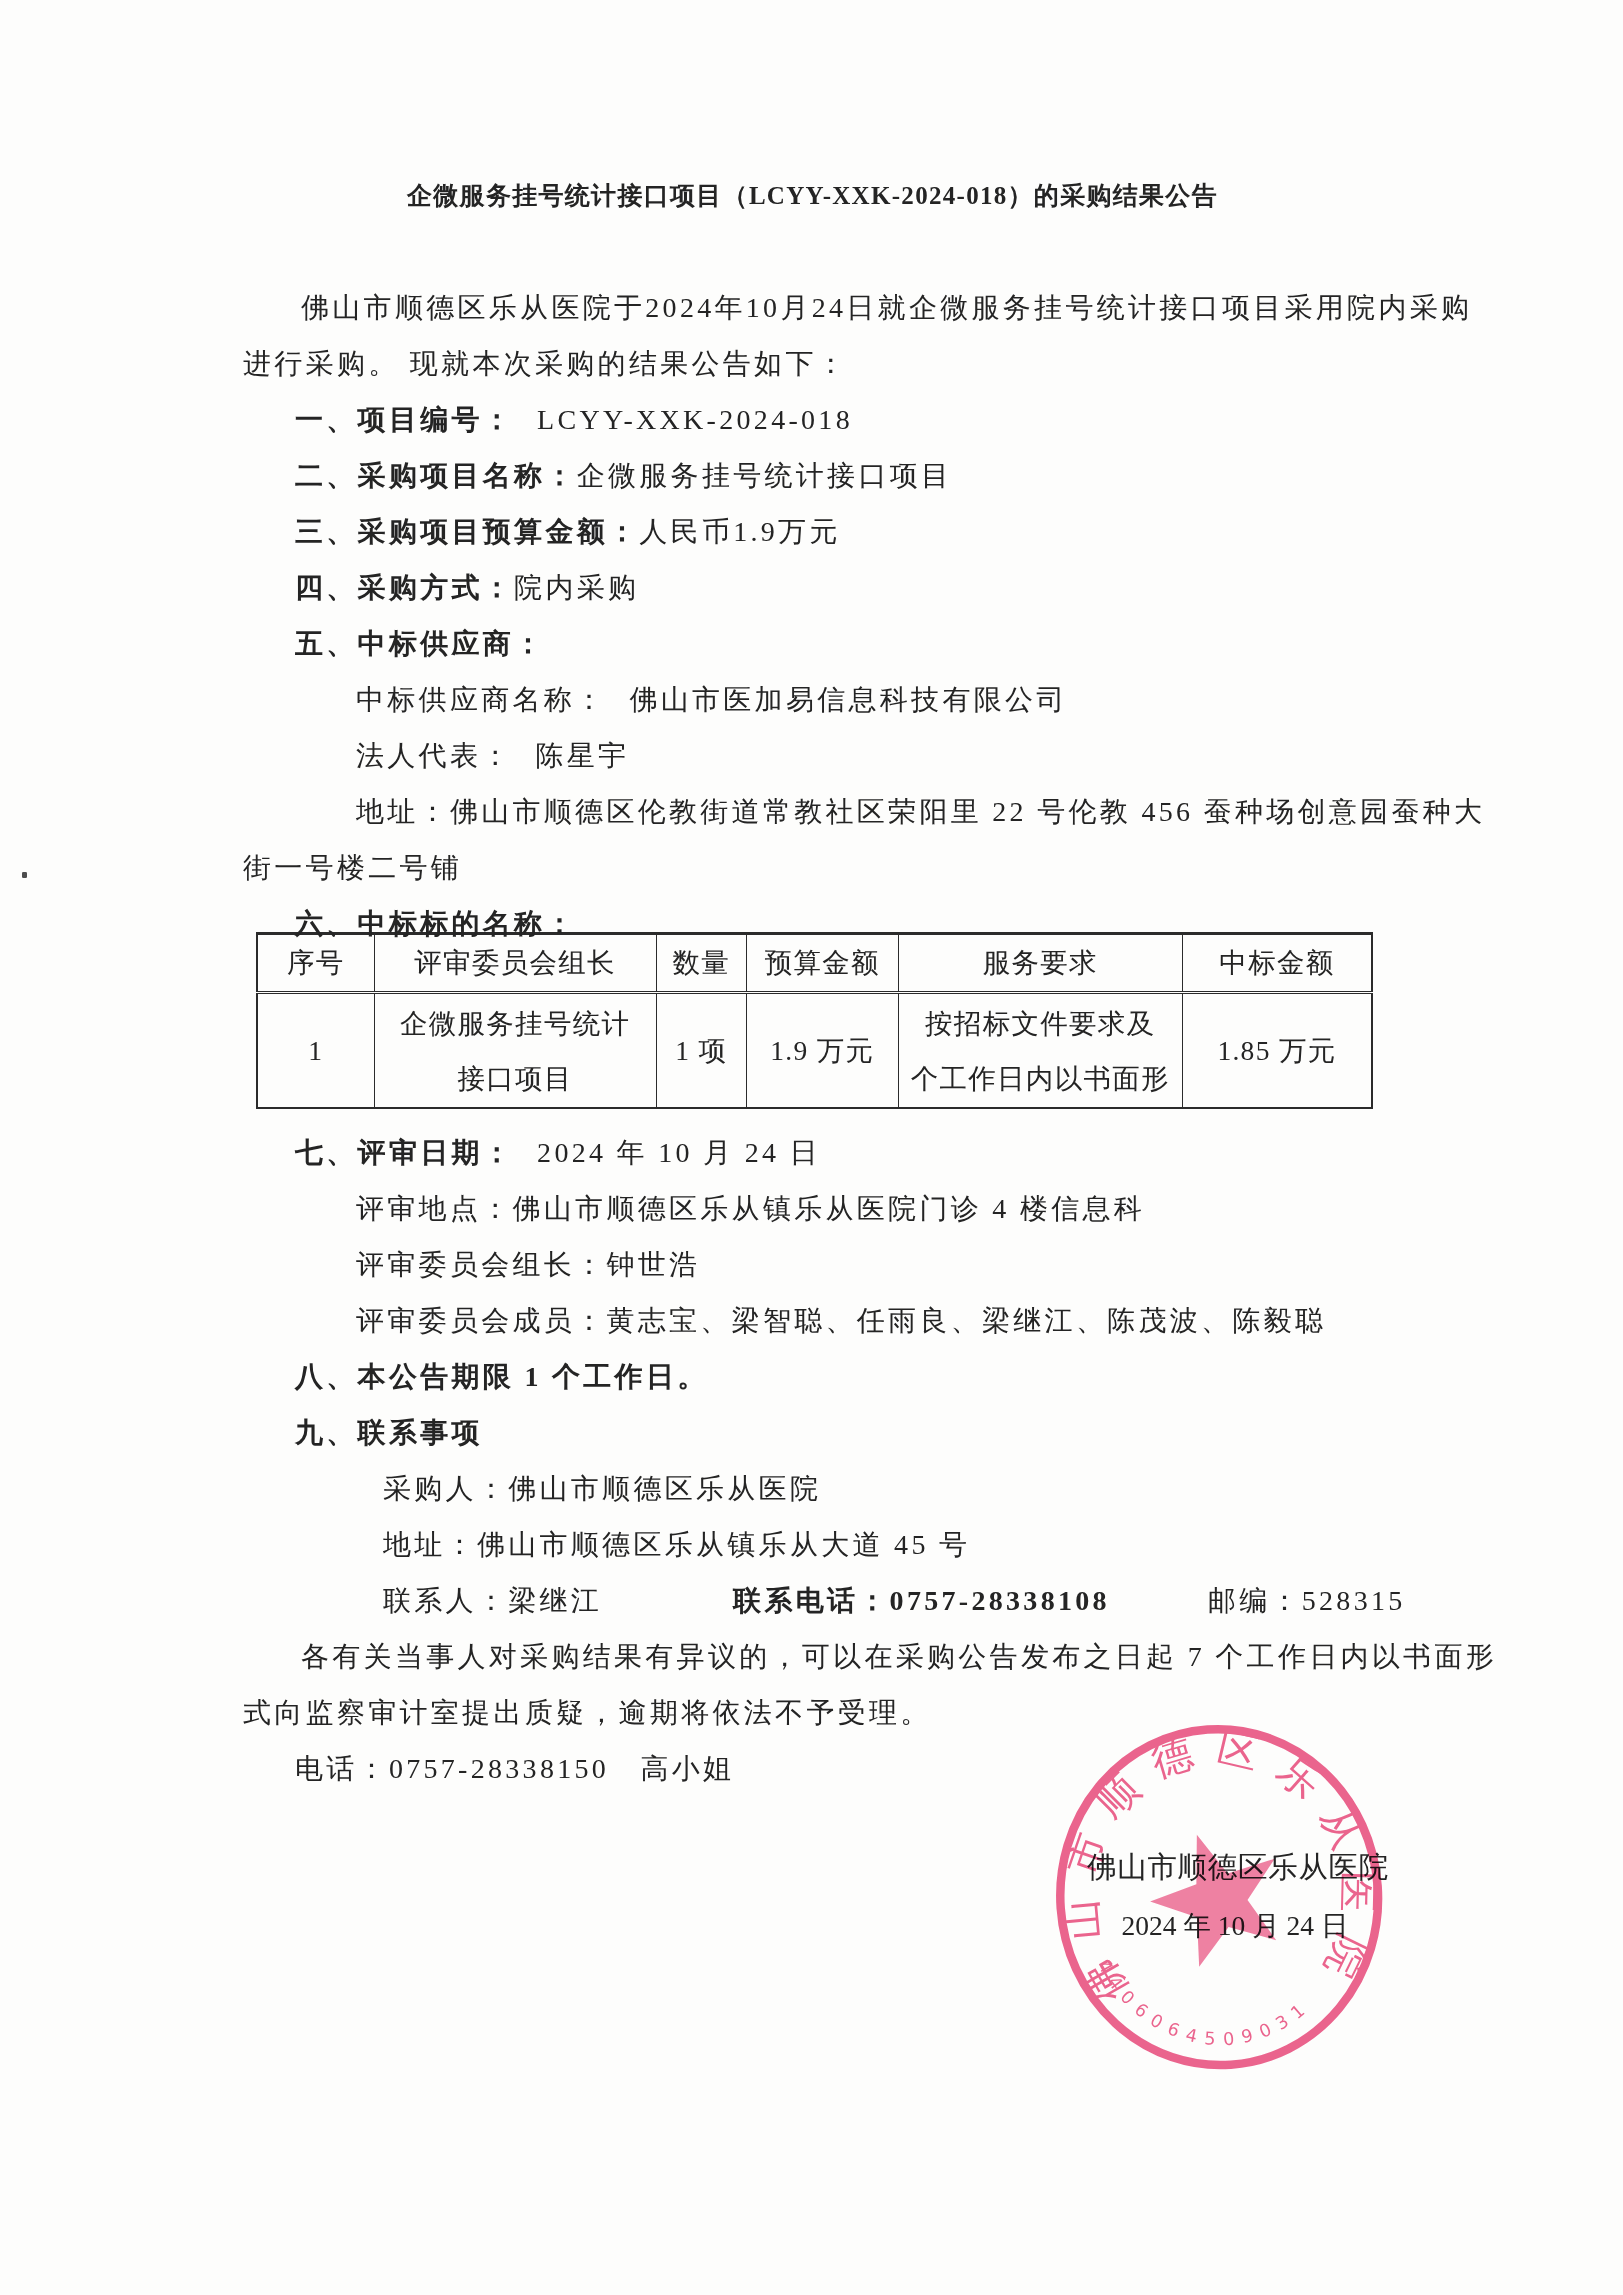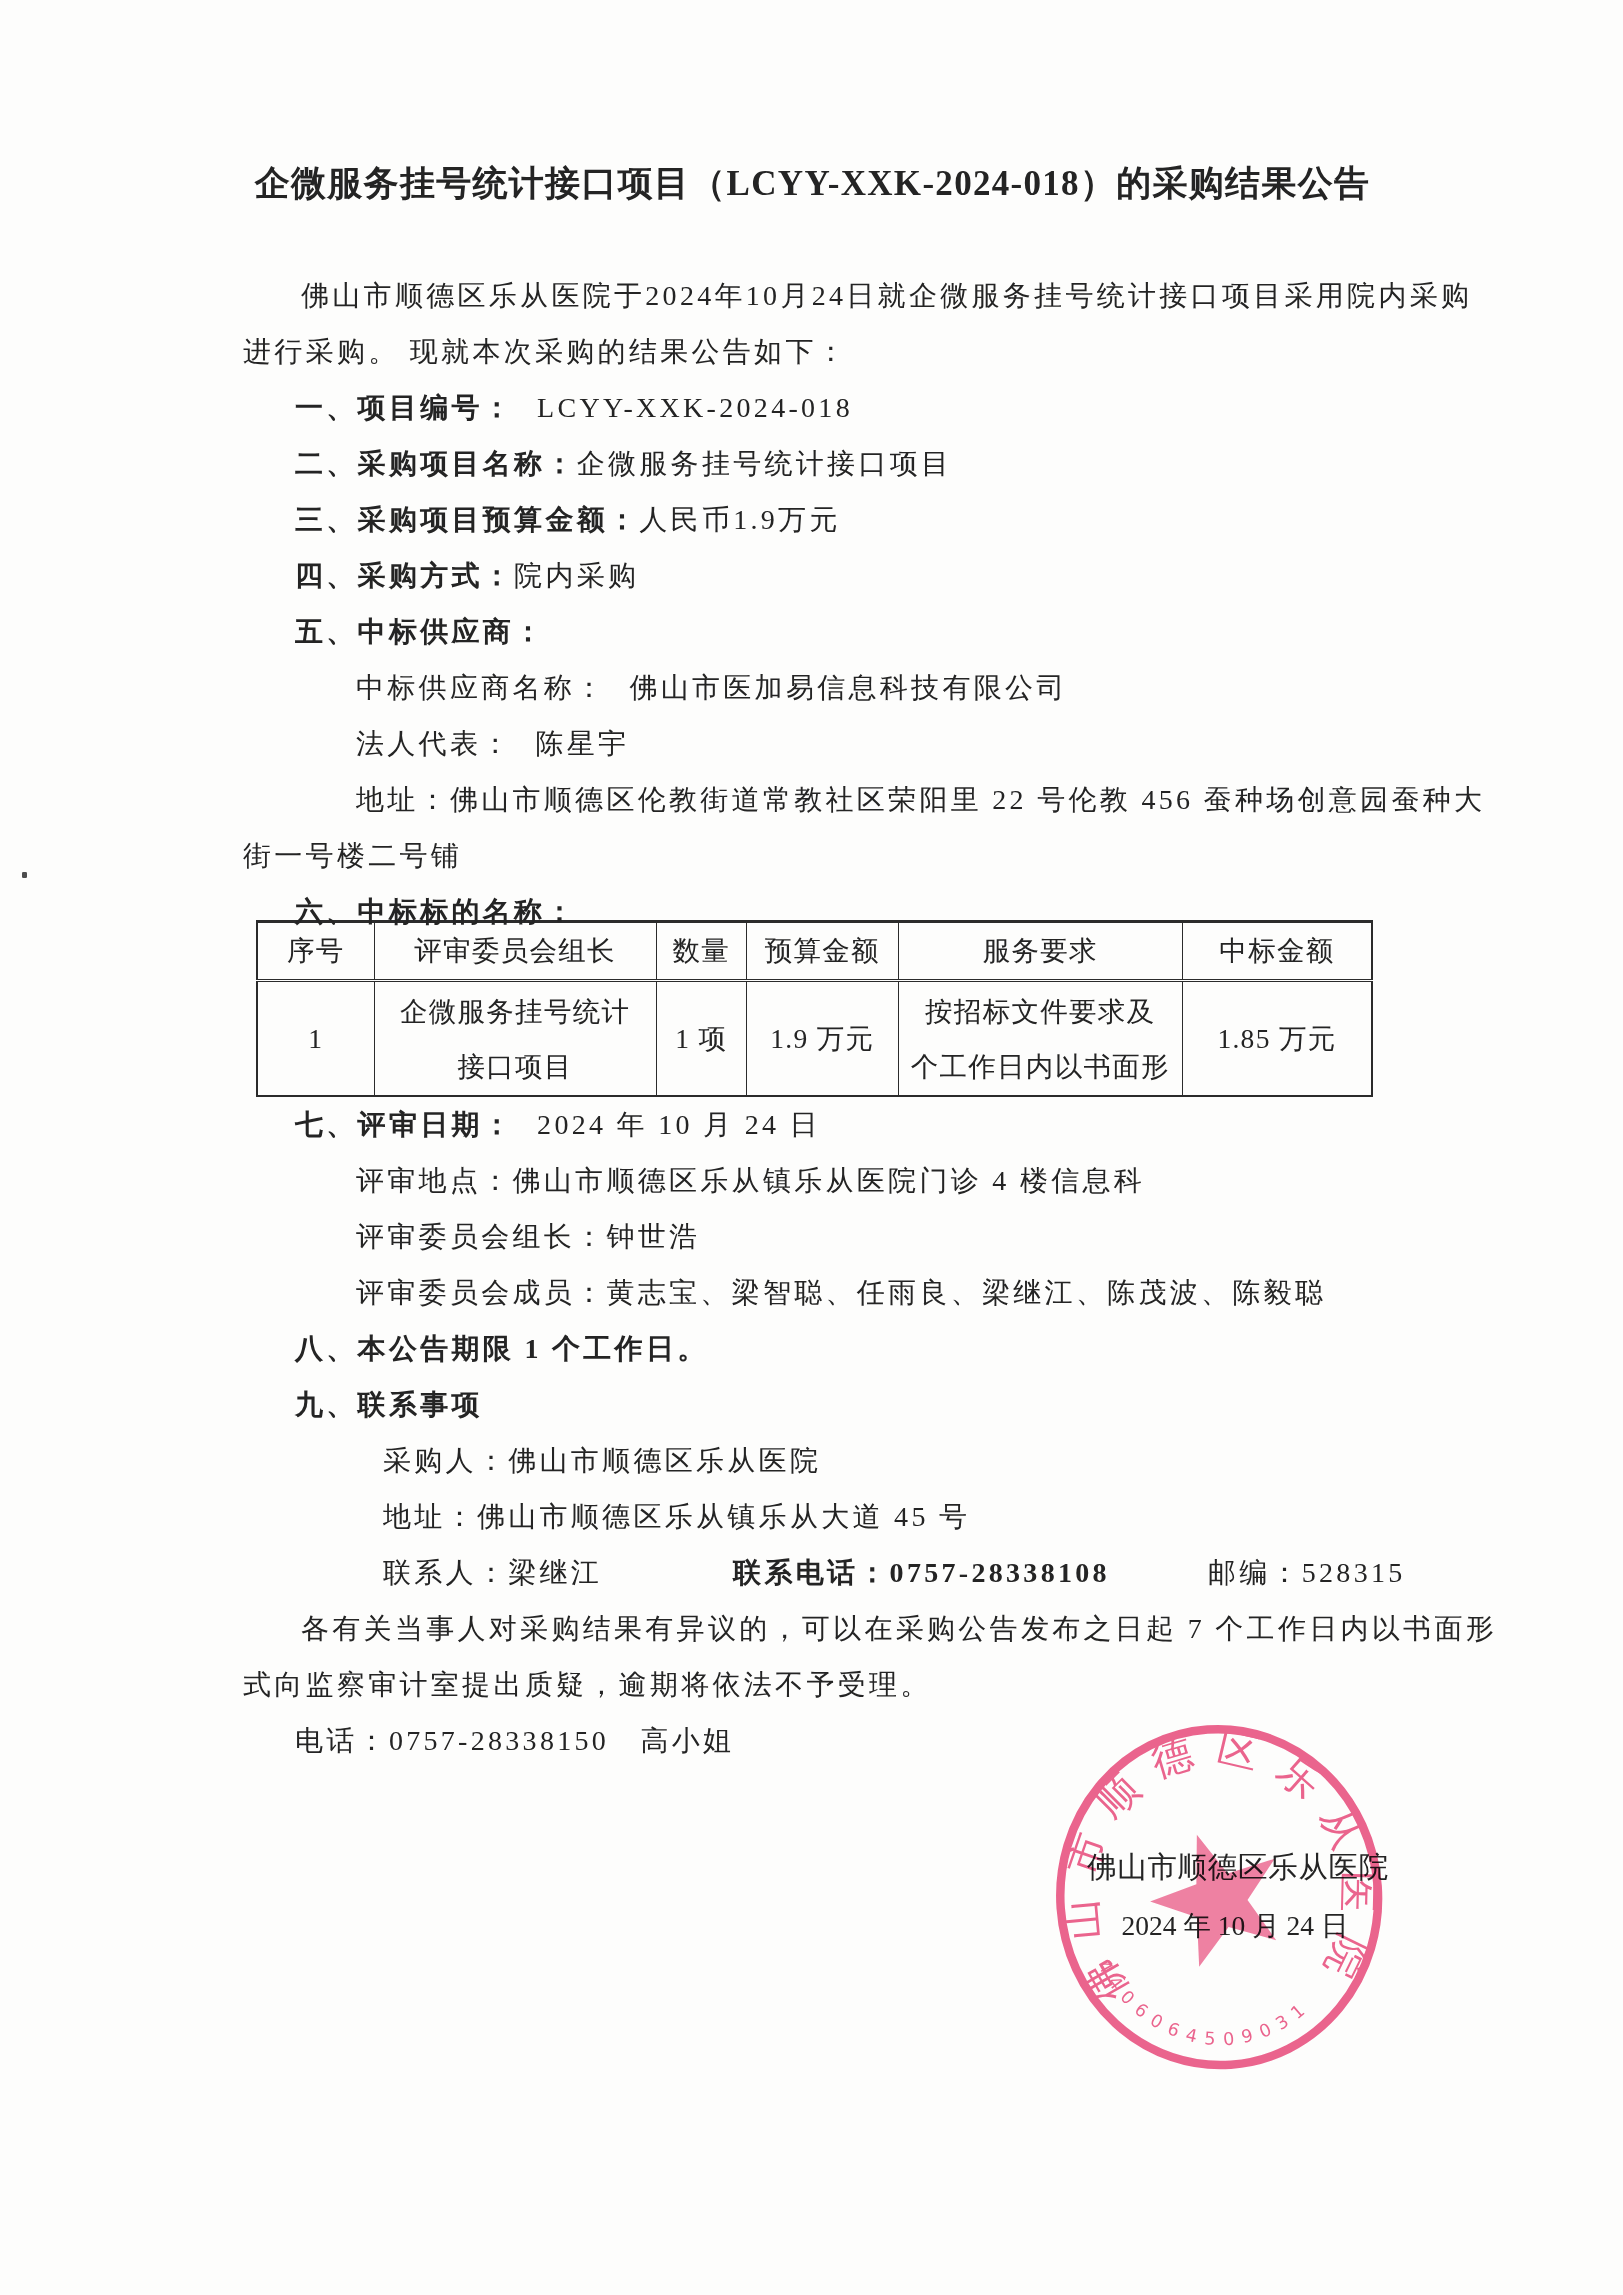--- a/index.html
+++ b/index.html
@@ -5,36 +5,36 @@
   html,body{margin:0;padding:0;background:#ffffff;}
   .page{
     position:relative;width:1623px;height:2295px;background:#fdfdfc;
     font-family:"Liberation Serif","DejaVu Serif",serif;color:#242424;overflow:hidden;
   }
   .content{
     position:absolute;left:243px;top:162px;width:1139px;
     font-size:28px;line-height:56px;letter-spacing:3.3px;
   }
   .doc-title{
-    font-size:35px;font-weight:bold;text-align:center;line-height:43px;
-    margin:0 0 63px 0;letter-spacing:1.3px;white-space:nowrap;
+    font-size:25px;font-weight:bold;text-align:center;line-height:43px;
+    margin:12px 0 63px 0;letter-spacing:1.3px;white-space:nowrap;
   }
   .line{white-space:nowrap;}
   .ind{padding-left:58px;}      
   .item{padding-left:52px;}     
   .sub-a{padding-left:113px;}   
   .sub-b{padding-left:140px;}   
   .b{font-weight:bold;}
   .val{margin-left:23px;}
   .gap1{margin-left:131px;font-weight:bold;}
   .gap2{margin-left:98px;}
 
   .award-table{
     border-collapse:collapse;table-layout:fixed;width:1117px;
-    margin:-19.6px 0 0 13px;text-align:center;font-size:27.5px;letter-spacing:1.3px;
+    margin:-19.6px 0 16px 13px;text-align:center;font-size:27.5px;letter-spacing:1.3px;
     border:2px solid #2b2b2b;border-top-width:3.9px;
   }
   .award-table th,.award-table td{border:1.3px solid #2b2b2b;vertical-align:middle;padding:0;}
   .award-table th{font-weight:normal;height:55px;border-bottom:3.9px double #2b2b2b;}
   .award-table td{height:113px;}
   .cl{line-height:55px;white-space:nowrap;}
 
   .sig-org{
     position:absolute;top:1846px;right:240px;width:296px;
     font-size:29.5px;line-height:42px;text-align:center;letter-spacing:0.7px;white-space:nowrap;

